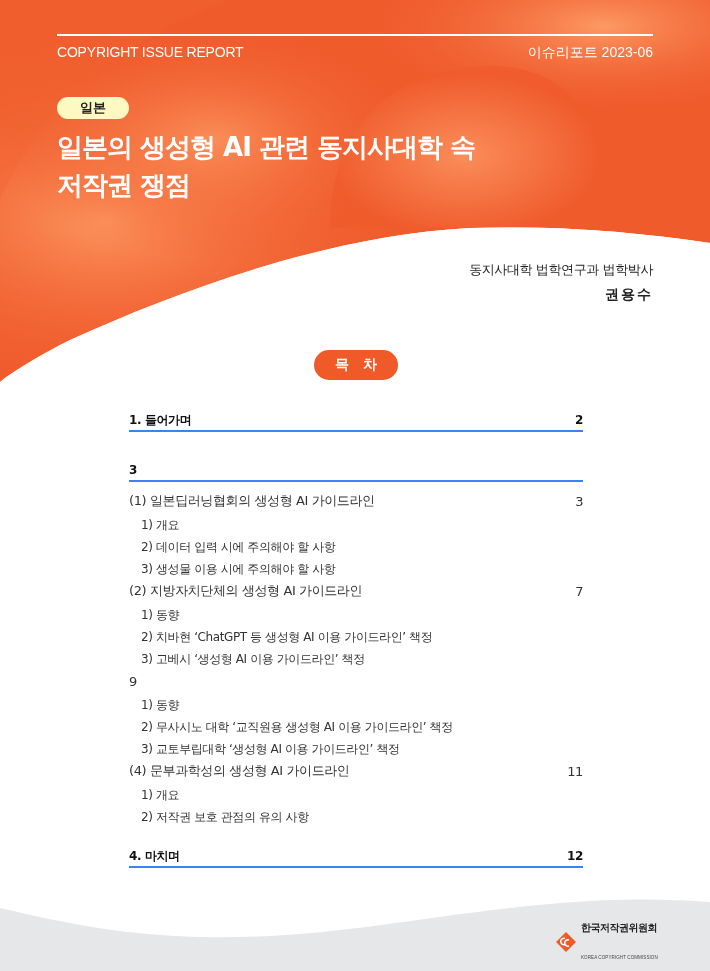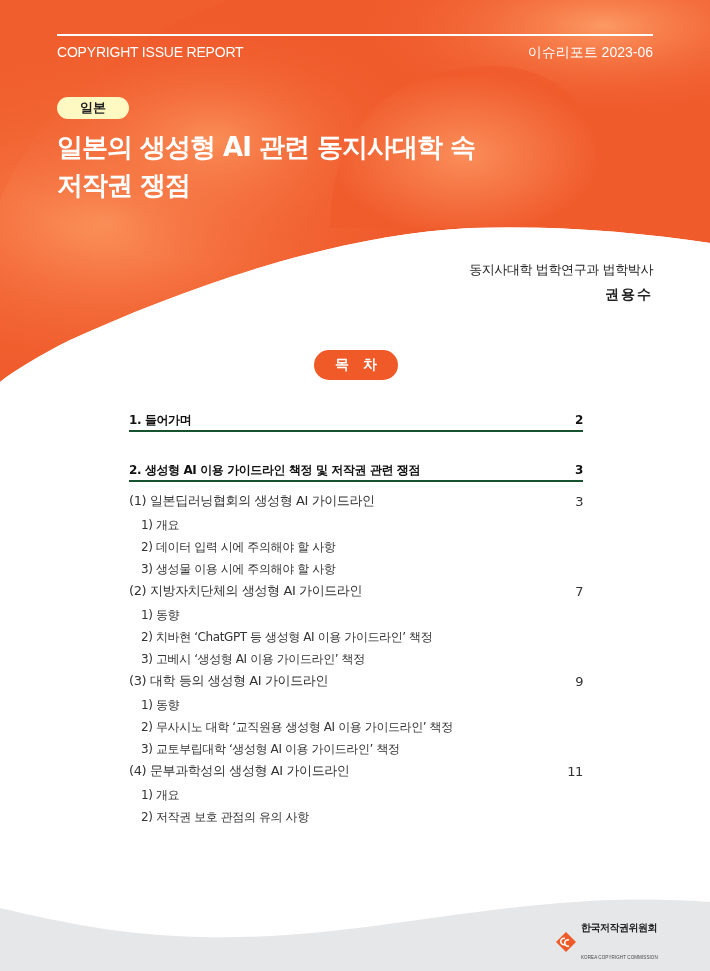--- a/index.html
+++ b/index.html
@@ -17,21 +17,21 @@
   .title { position: absolute; left: 57px; top: 128px; font-size: 26px; font-weight: bold; color: #fff; line-height: 38px; letter-spacing: -1px; z-index: 2; }
 
   .affiliation { position: absolute; right: 57px; top: 261px; font-size: 13px; color: #222; letter-spacing: -0.4px; z-index: 2; }
   .author { position: absolute; right: 57px; top: 286px; font-size: 14px; font-weight: bold; color: #222; letter-spacing: 2px; z-index: 2; }
 
   .toc-pill { position: absolute; left: 314px; top: 350px; width: 84px; height: 30px; background: #f05a28; border-radius: 15px; color: #fff; font-size: 14px; font-weight: bold; display: flex; align-items: center; justify-content: center; letter-spacing: 14px; padding-left: 14px; z-index: 2; }
 
   .toc { position: absolute; left: 129px; top: 410px; width: 454px; z-index: 2; }
   .toc-row { display: flex; justify-content: space-between; align-items: center; }
   .toc-row .label { white-space: nowrap; }
-  .toc-main { font-size: 12px; font-weight: bold; color: #111; height: 22px; border-bottom: 2px solid #14532d; letter-spacing: -0.4px; }
+  .toc-main { font-size: 12px; font-weight: bold; color: #111; height: 22px; border-bottom: 2px solid #3b82f6; letter-spacing: -0.4px; }
   .toc-sub { font-size: 13px; color: #333; height: 22px; letter-spacing: -0.4px; }
   .toc-subsub { font-size: 12px; color: #333; height: 22px; padding-left: 12px; letter-spacing: -0.4px; align-items: flex-end; }
   .gap-lg { height: 28px; }
   .gap-sm { height: 8px; }
   .gap-xs { height: 2px; }
   .gap-end { height: 20px; }
 
   .logo { position: absolute; left: 556px; top: 922px; display: flex; align-items: center; z-index: 2; }
   .logo-mark { width: 20px; height: 20px; margin-right: 5px; }
   .logo-text { display: flex; flex-direction: column; gap: 22px; }
@@ -91,21 +91,20 @@
 
 <div class="toc-pill">목차</div>
 
 <div class="toc">
   <div class="toc-row toc-main">
     <span class="label">1. 들어가며</span>
     <span>2</span>
   </div>
   <div class="gap-lg"></div>
   <div class="toc-row toc-main">
-    <span class="label">2. 생성형 AI 이용 가이드라인 책정 및 저작권 관련 쟁점</span>
     <span>3</span>
   </div>
   <div class="gap-sm"></div>
 
   <div class="toc-row toc-sub">
     <span class="label">(1) 일본딥러닝협회의 생성형 AI 가이드라인</span>
     <span>3</span>
   </div>
   <div class="toc-row toc-subsub">
       <span class="label">1) 개요</span>
@@ -127,21 +126,20 @@
     </div>
   <div class="toc-row toc-subsub">
       <span class="label">2) 치바현 ‘ChatGPT 등 생성형 AI 이용 가이드라인’ 책정</span>
     </div>
   <div class="toc-row toc-subsub">
       <span class="label">3) 고베시 ‘생성형 AI 이용 가이드라인’ 책정</span>
     </div>
   <div class="gap-xs"></div>
 
   <div class="toc-row toc-sub">
-    <span class="label">(3) 대학 등의 생성형 AI 가이드라인</span>
     <span>9</span>
   </div>
   <div class="toc-row toc-subsub">
       <span class="label">1) 동향</span>
     </div>
   <div class="toc-row toc-subsub">
       <span class="label">2) 무사시노 대학 ‘교직원용 생성형 AI 이용 가이드라인’ 책정</span>
     </div>
   <div class="toc-row toc-subsub">
       <span class="label">3) 교토부립대학 ‘생성형 AI 이용 가이드라인’ 책정</span>
@@ -153,20 +151,24 @@
     <span>11</span>
   </div>
   <div class="toc-row toc-subsub">
       <span class="label">1) 개요</span>
     </div>
   <div class="toc-row toc-subsub">
       <span class="label">2) 저작권 보호 관점의 유의 사항</span>
     </div>
   <div class="gap-end"></div>
 
+  <div class="toc-row toc-main">
+    <span class="label">4. 마치며</span>
+    <span>12</span>
+  </div>
 </div>
 
 <div class="logo">
   <svg class="logo-mark" viewBox="0 0 20 20" xmlns="http://www.w3.org/2000/svg">
     <polygon points="10,0 20,10 10,20 0,10" fill="#f05a28"></polygon>
     <path d="M9,6.5 A3.2,3.2 0 1 0 9,12.5" stroke="#fff" stroke-width="1.6" fill="none"></path>
     <path d="M13,8 A3.2,3.2 0 1 0 13,14" stroke="#fff" stroke-width="1.6" fill="none"></path>
   </svg>
   <div class="logo-text">
     <span class="logo-ko">한국저작권위원회</span>

